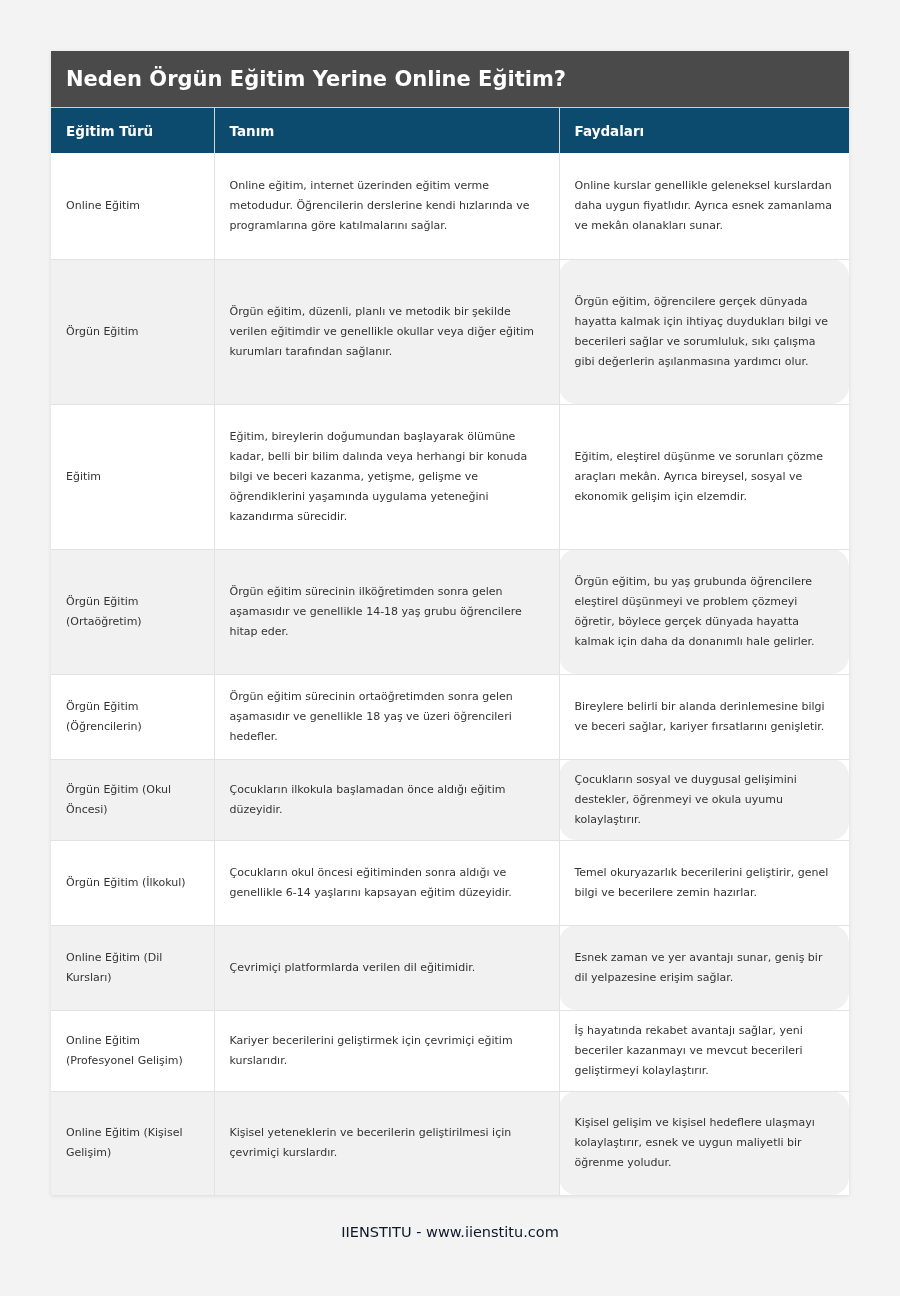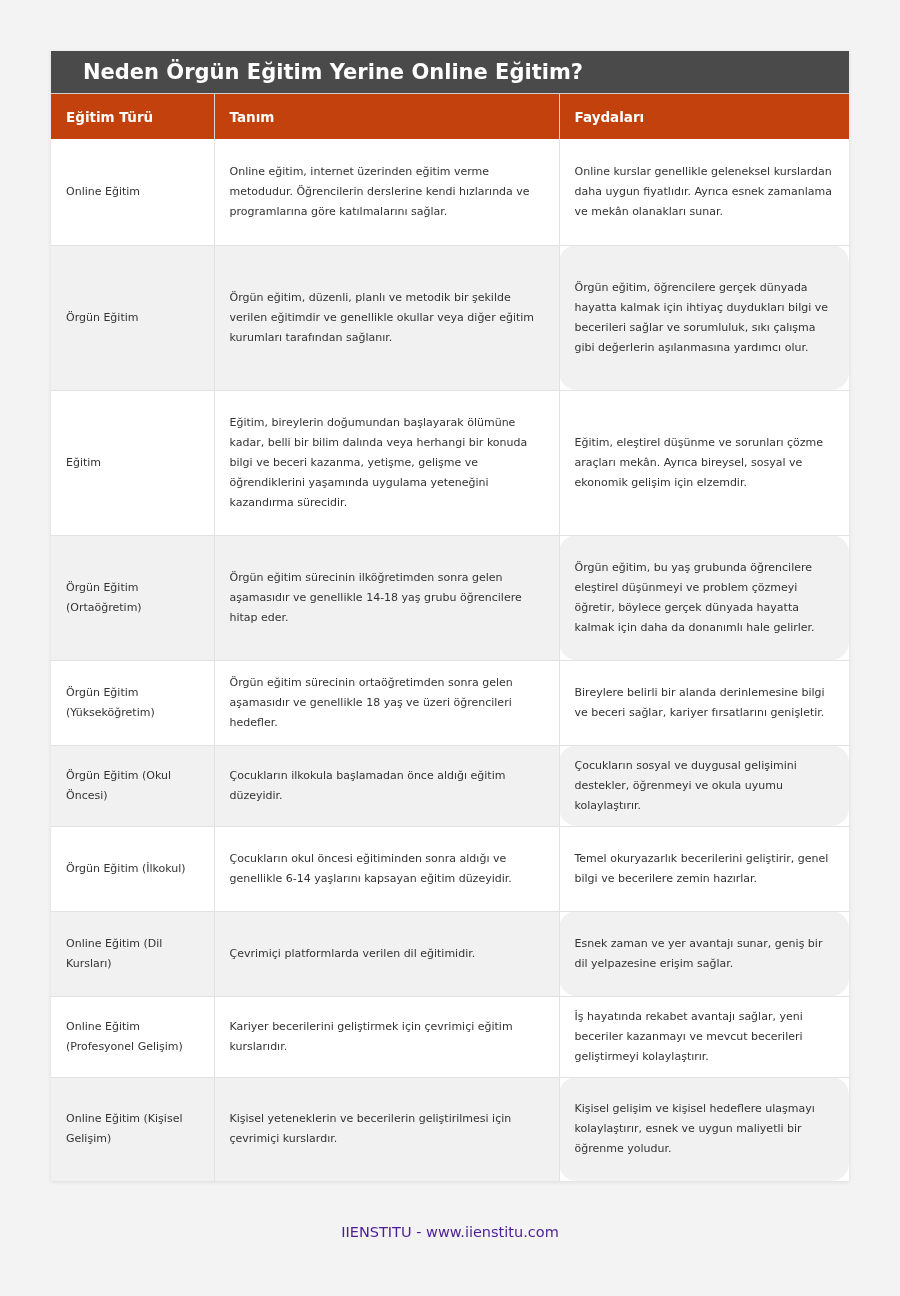--- a/index.html
+++ b/index.html
@@ -14,41 +14,41 @@
     }
     .card {
       position: absolute;
       left: 51px;
       top: 51px;
       width: 798px;
       background: #ffffff;
       box-shadow: 0 1px 4px rgba(0,0,0,0.10);
     }
     .title-bar {
-      height: 43px;
+      height: 57px;
       background: #4a4a4a;
       color: #ffffff;
       display: flex;
       align-items: center;
-      padding-left: 32px;
+      padding-left: 15px;
       font-size: 21px;
       font-weight: bold;
       border-bottom: 1px solid #cfcfcf;
       box-sizing: border-box;
     }
     table {
       width: 798px;
       border-collapse: collapse;
       table-layout: fixed;
     }
     col.c1 { width: 163px; }
     col.c2 { width: 345px; }
     col.c3 { width: 290px; }
     thead th {
-      background: #c2410c;
+      background: #0c4a6e;
       color: #ffffff;
       font-size: 13.5px;
       font-weight: bold;
       text-align: left;
       height: 45px;
       padding: 0 15px;
       border-right: 1px solid #d6d6d6;
       box-sizing: border-box;
     }
     thead th:last-child { border-right: none; margin-left: 17px; }
@@ -66,21 +66,21 @@
     tbody tr:nth-child(even) td { background: #f1f1f1; }
     tbody tr:nth-child(odd) td { background: #ffffff; }
     tbody tr:last-child td { border-bottom: none; }
     .footer {
       position: absolute;
       left: 0;
       top: 1224px;
       width: 900px;
       text-align: center;
       font-size: 14.5px;
-      color: #4c1d95;
+      color: #0f172a;
     }
   </style>
 </head>
 <body>
 
 <div class="card">
   <div class="title-bar">Neden Örgün Eğitim Yerine Online Eğitim?</div>
   <table>
     <colgroup>
         <col class="c1">
@@ -109,21 +109,21 @@
         <td>Eğitim</td>
         <td>Eğitim, bireylerin doğumundan başlayarak ölümüne kadar, belli bir bilim dalında veya herhangi bir konuda bilgi ve beceri kazanma, yetişme, gelişme ve öğrendiklerini yaşamında uygulama yeteneğini kazandırma sürecidir.</td>
         <td>Eğitim, eleştirel düşünme ve sorunları çözme araçları mekân. Ayrıca bireysel, sosyal ve ekonomik gelişim için elzemdir.</td>
       </tr>
       <tr style="height:125px">
         <td>Örgün Eğitim (Ortaöğretim)</td>
         <td>Örgün eğitim sürecinin ilköğretimden sonra gelen aşamasıdır ve genellikle 14-18 yaş grubu öğrencilere hitap eder.</td>
         <td>Örgün eğitim, bu yaş grubunda öğrencilere eleştirel düşünmeyi ve problem çözmeyi öğretir, böylece gerçek dünyada hayatta kalmak için daha da donanımlı hale gelirler.</td>
       </tr>
       <tr style="height:85px">
-        <td>Örgün Eğitim (Yükseköğretim)</td>
+        <td>Örgün Eğitim (Öğrencilerin)</td>
         <td>Örgün eğitim sürecinin ortaöğretimden sonra gelen aşamasıdır ve genellikle 18 yaş ve üzeri öğrencileri hedefler.</td>
         <td>Bireylere belirli bir alanda derinlemesine bilgi ve beceri sağlar, kariyer fırsatlarını genişletir.</td>
       </tr>
       <tr style="height:68px">
         <td>Örgün Eğitim (Okul Öncesi)</td>
         <td>Çocukların ilkokula başlamadan önce aldığı eğitim düzeyidir.</td>
         <td>Çocukların sosyal ve duygusal gelişimini destekler, öğrenmeyi ve okula uyumu kolaylaştırır.</td>
       </tr>
       <tr style="height:85px">
         <td>Örgün Eğitim (İlkokul)</td>

